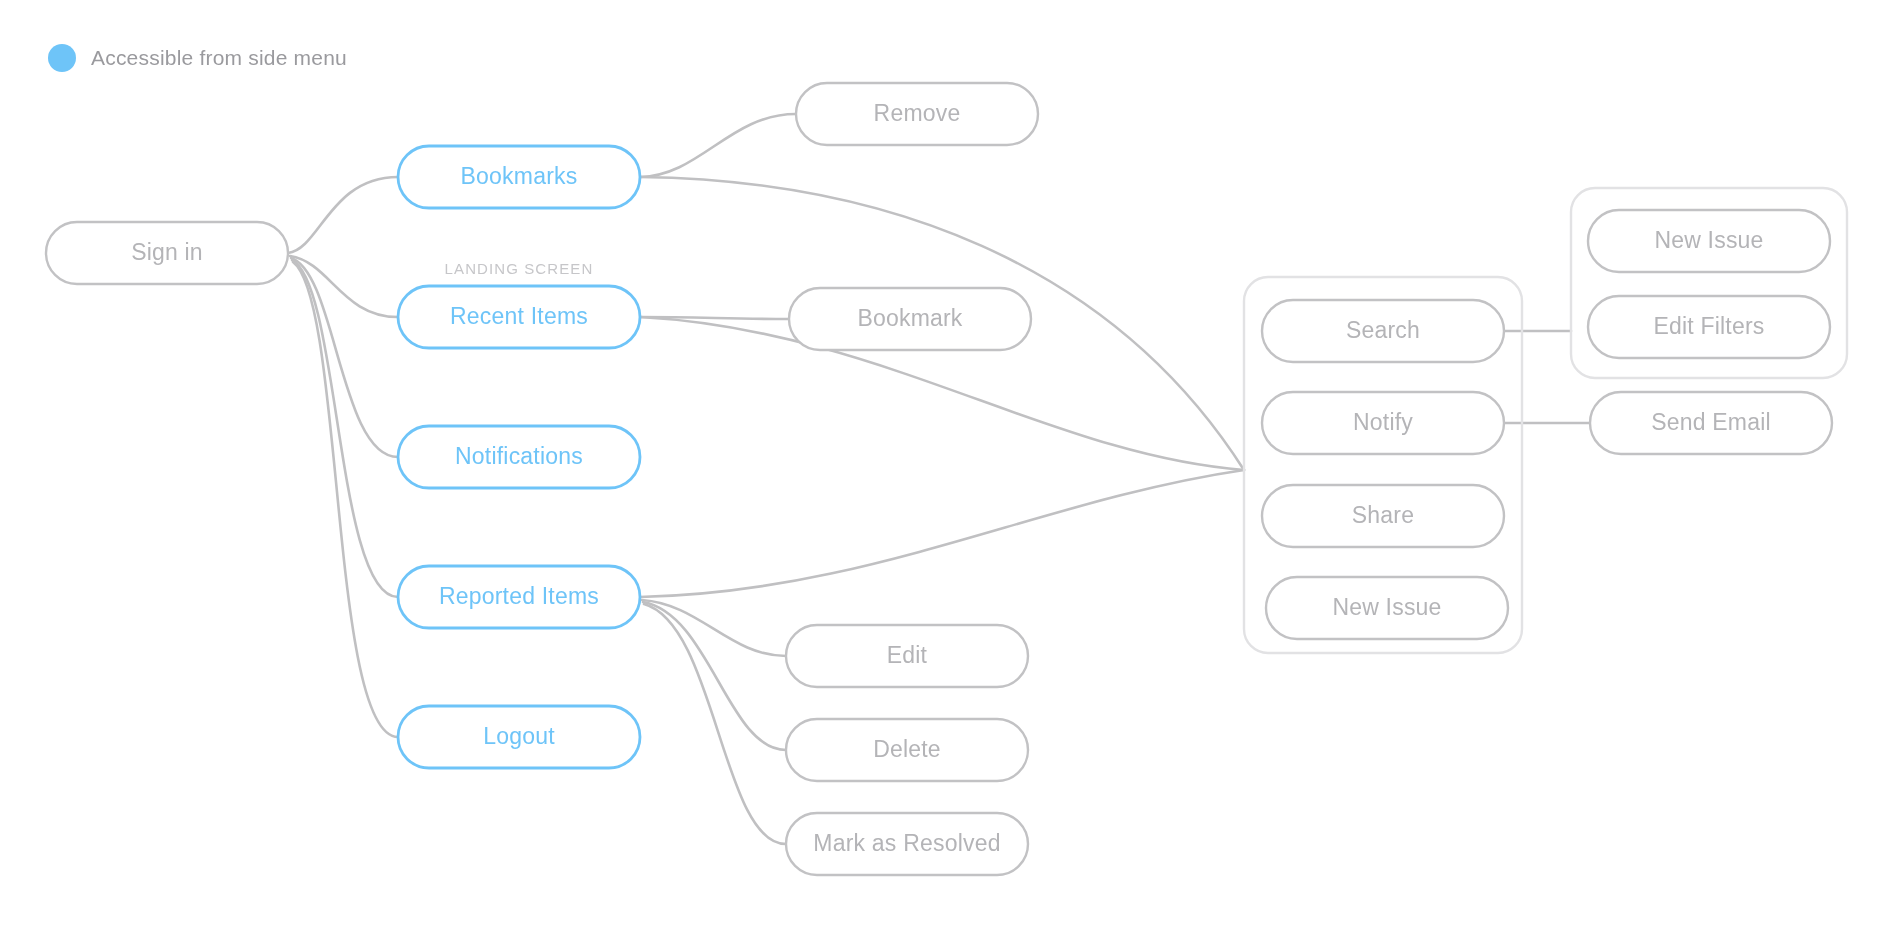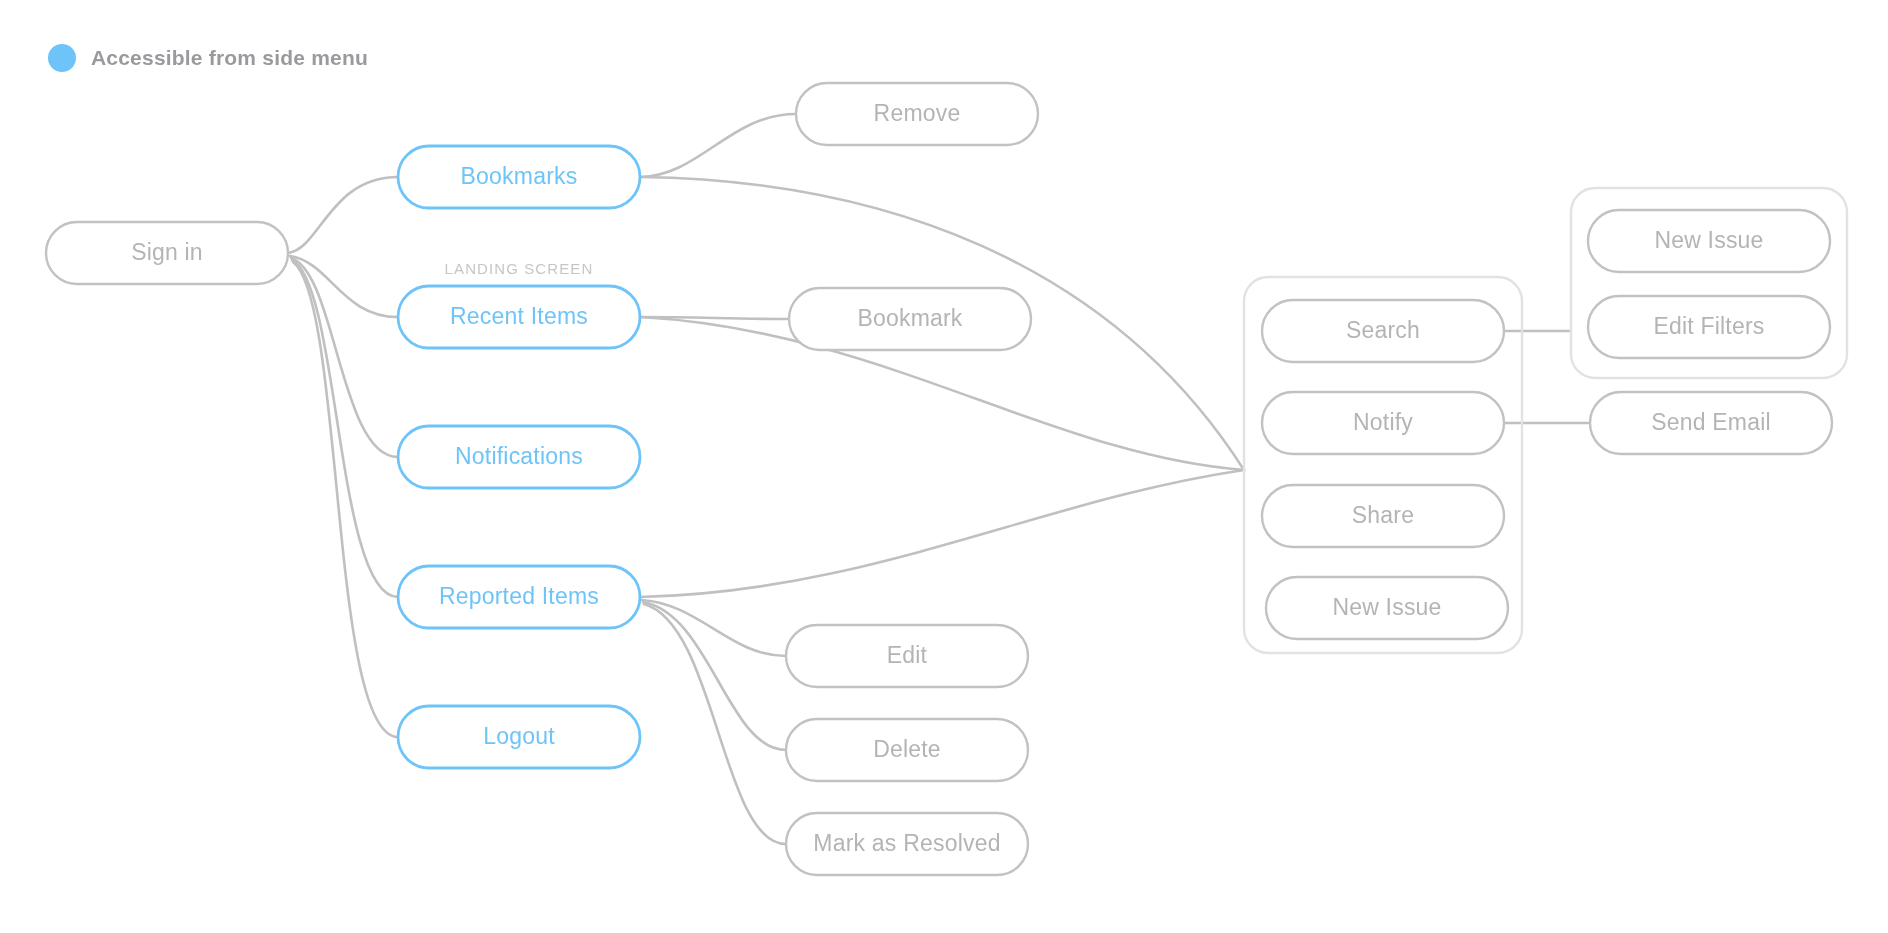--- a/index.html
+++ b/index.html
@@ -20,21 +20,20 @@
     width: 1888px;
     height: 933px;
   }
   .legend {
     position: absolute;
     left: 48px;
     top: 44px;
     display: flex;
     align-items: center;
     gap: 15px;
-    font-weight: bold;
   }
   .legend-dot {
     width: 28px;
     height: 28px;
     border-radius: 50%;
     background: #6ec4f8;
     flex: 0 0 auto;
   }
   .legend-label {
     font-size: 21px;

